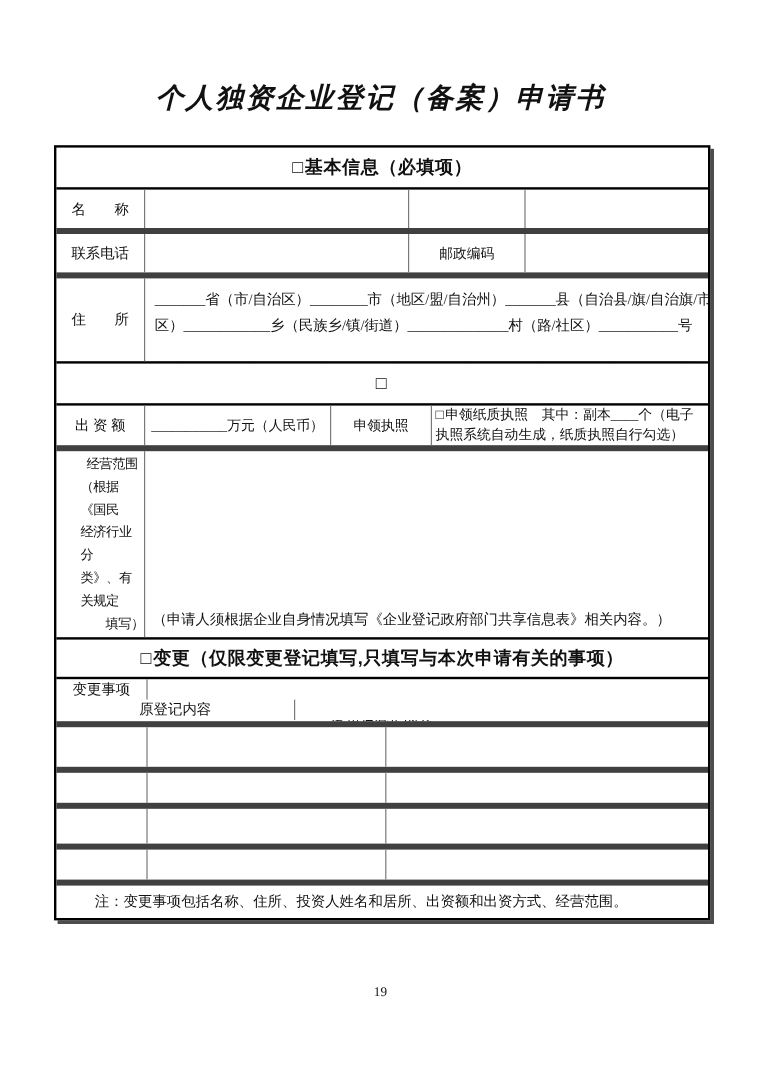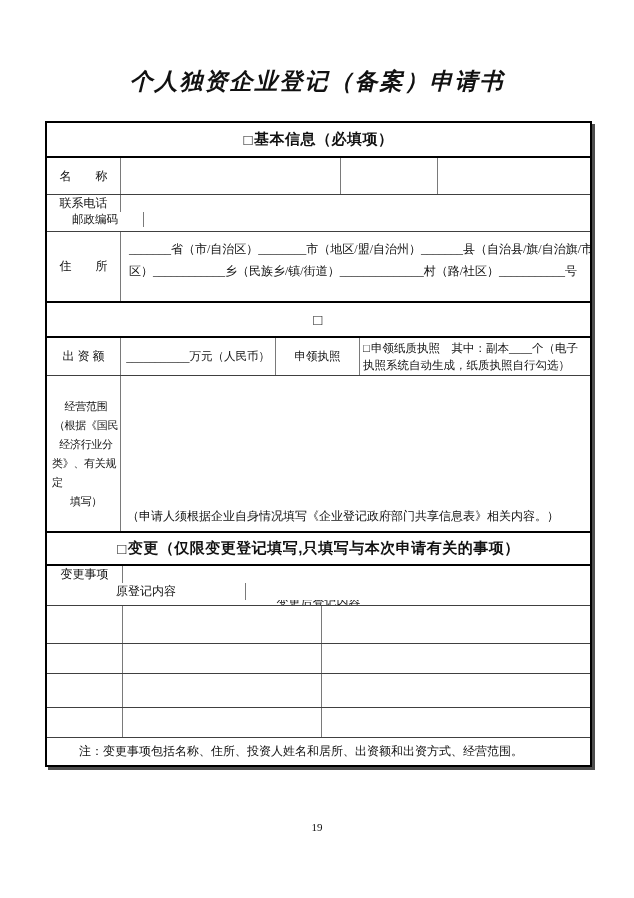--- a/index.html
+++ b/index.html
@@ -9,39 +9,39 @@
   }
   .doc-title{
     position:absolute;top:66px;left:0;width:634px;text-align:center;
     font-size:23px;font-weight:bold;letter-spacing:2px;font-style:italic;
   }
   .form-table{
     position:absolute;left:45px;top:121px;width:547px;
     border:2px solid #000;box-sizing:border-box;background:#fff;
     box-shadow:3px 3px 0 #4d4d4d;
   }
-  .row{display:flex;box-sizing:border-box;border-bottom:1px solid #404040;}
+  .row{display:flex;box-sizing:border-box;border-bottom:5px solid #404040;}
   .row.thick{border-bottom:2px solid #000;}
   .row.last{border-bottom:none;align-items:center;}
   .cell{box-sizing:border-box;border-right:1px solid #7a7a7a;display:flex;
         align-items:center;justify-content:center;font-size:12px;overflow:hidden;}
   .cell.lastcol{border-right:none;}
   .section-header{
     justify-content:center;align-items:center;width:100%;display:flex;
     font-family:"Liberation Sans","DejaVu Sans",sans-serif;
     font-weight:bold;font-size:15px;letter-spacing:0.5px;
   }
   .chk{font-weight:bold;margin-right:1px;}
   .small-label{flex-direction:column;line-height:15px;text-align:center;font-size:11.5px;gap:36px;}
   .small-label .sub{font-size:10px;}
   .addr{flex-direction:column;align-items:flex-start;justify-content:flex-start;
         padding:6px 0 0 8px;line-height:22px;white-space:nowrap;font-size:12px;}
   .addr .uline3{margin-top:3px;letter-spacing:0;}
-  .scope-label{flex-direction:column;justify-content:center;align-items:center;
-        padding-left:5px;font-size:11px;line-height:19px;letter-spacing:-0.3px;}
+  .scope-label{flex-direction:column;justify-content:center;align-items:flex-end;
+        padding-left:20px;font-size:11px;line-height:19px;letter-spacing:-0.3px;}
   .scope-label .l1{align-self:center;}
   .scope-cell{flex-direction:column;align-items:flex-start;justify-content:flex-end;
         padding:0 4px 6px 6px;font-size:12px;}
   .license-opt{font-size:11.5px;line-height:17px;padding:2px 3px;display:block;
         align-self:center;}
   .capital-cell{font-size:11.5px;white-space:nowrap;}
   .note-row{justify-content:flex-start;padding-left:32px;font-size:12px;}
   .foot-notes{position:absolute;left:33px;top:772px;width:568px;
         font-size:12.5px;line-height:19px;}
   .foot-notes .indent{text-indent:2.2em;}
@@ -66,21 +66,21 @@
     <div class="row" style="height:37px;">
       <div class="cell" style="width:74px;">名　　称</div>
       <div class="cell" style="width:220px;"></div>
       <div class="cell small-label" style="width:97px;">
         <span>统一社会信用代码</span>
         <span class="sub">（设立登记不填写）</span>
       </div>
       <div class="cell lastcol" style="flex:1;"></div>
     </div>
 
-    <div class="row" style="height:37px;flex-direction:column;">
+    <div class="row" style="height:37px;">
       <div class="cell" style="width:74px;">联系电话</div>
       <div class="cell" style="width:220px;"></div>
       <div class="cell" style="width:97px;font-size:11.5px;">邮政编码</div>
       <div class="cell lastcol" style="flex:1;"></div>
     </div>
 
     <div class="row thick" style="height:71px;">
       <div class="cell" style="width:74px;">住　　所</div>
       <div class="cell lastcol addr" style="flex:1;">
         <span>_______省（市/自治区）________市（地区/盟/自治州）_______县（自治县/旗/自治旗/市/</span>

